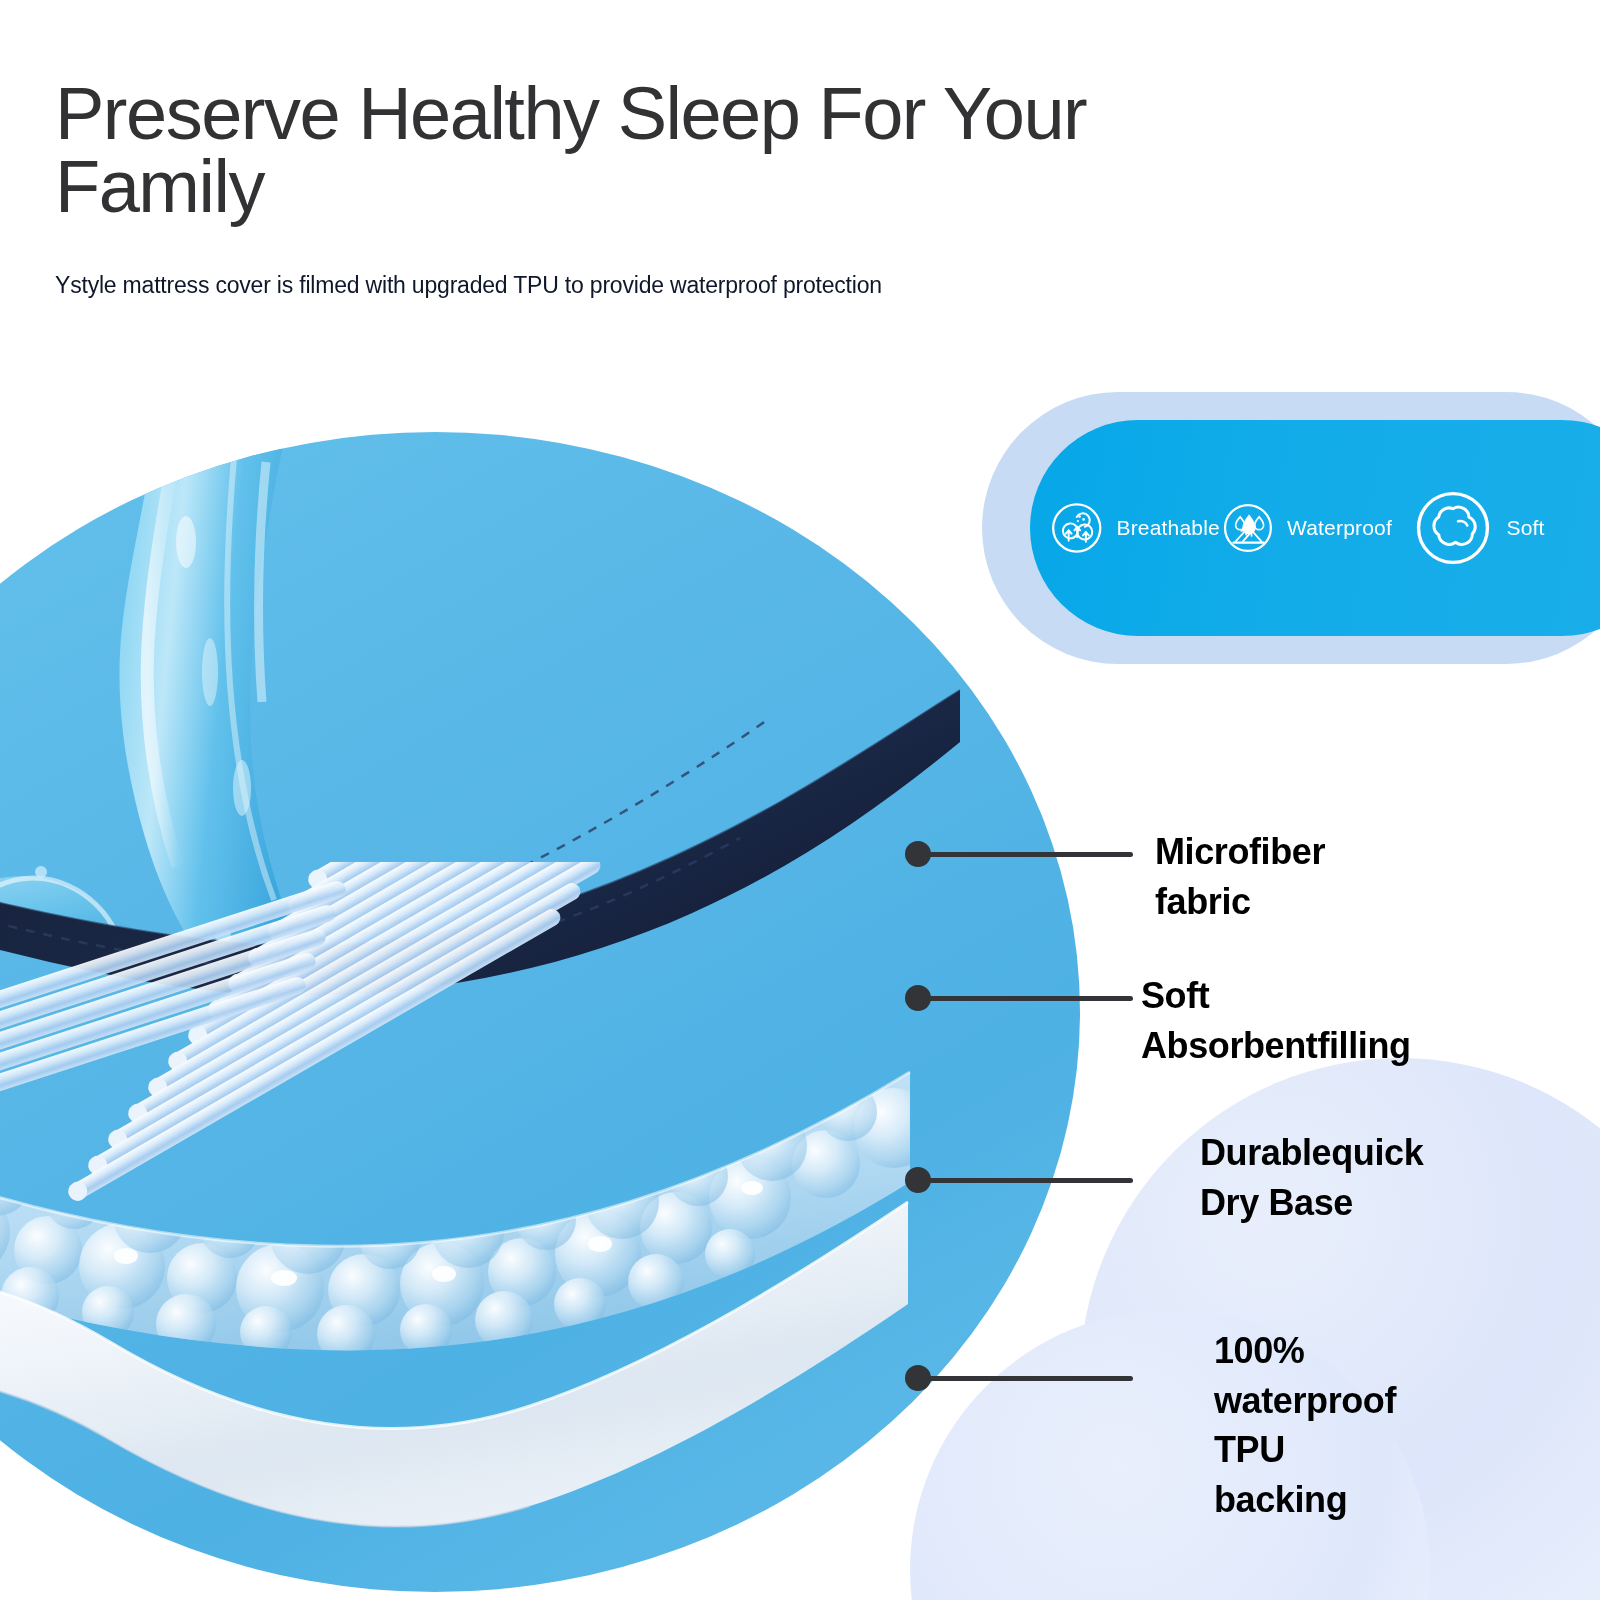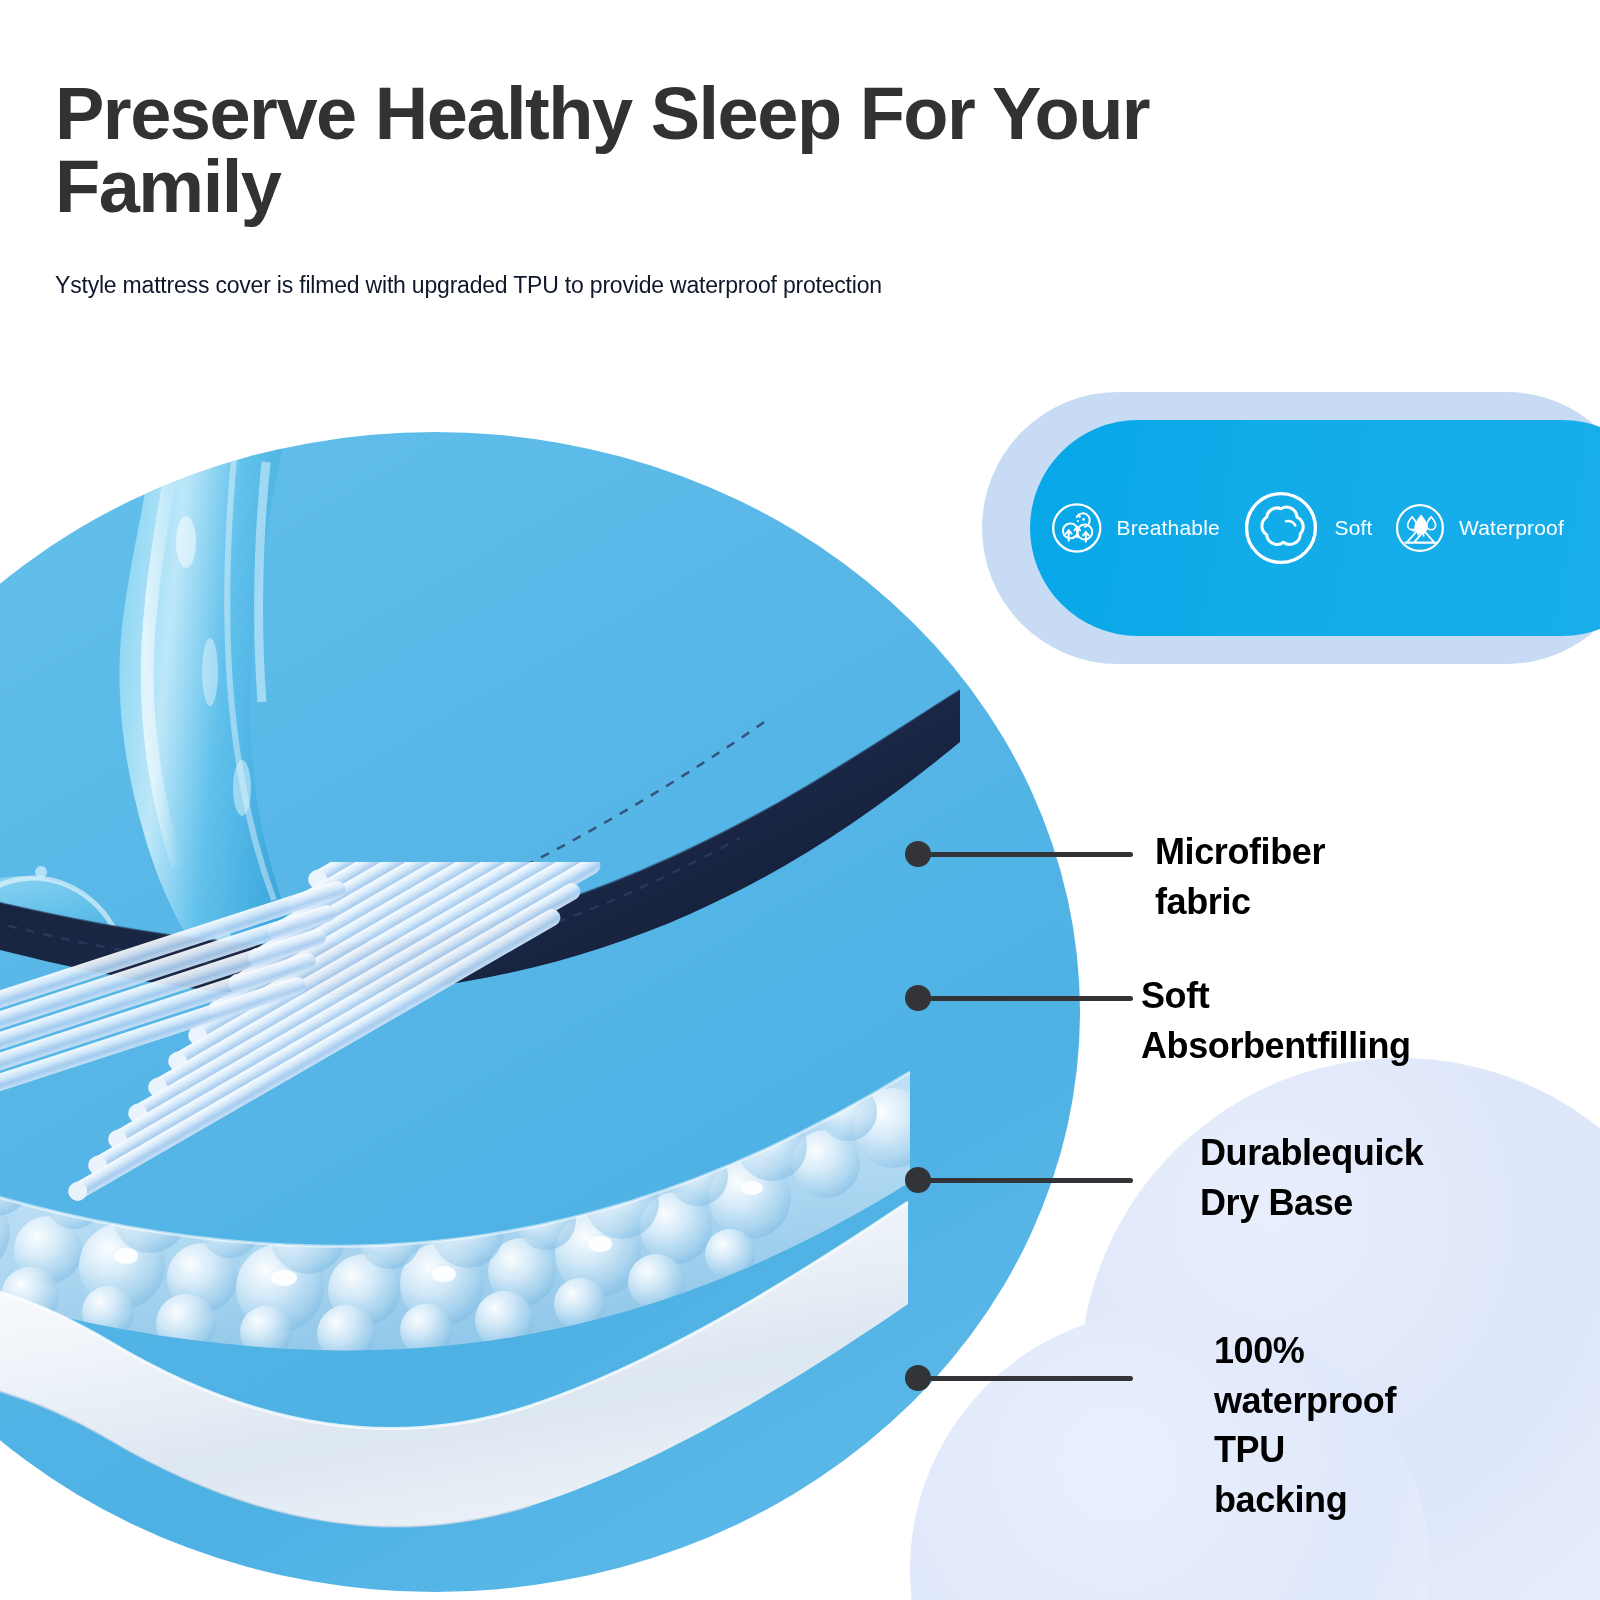--- a/index.html
+++ b/index.html
@@ -21,21 +21,21 @@
     background:radial-gradient(circle at 30% 25%, #e8eefb 0%, #dde6fa 45%, #eef3fd 100%);
   }
   #deco-b {
     right:170px; bottom:-230px; width:520px; height:520px;
     background:radial-gradient(circle at 40% 30%, #e9effc 0%, #dfe8fb 55%, #f2f6fe 100%);
   }
 
   
   #header { position:absolute; left:55px; top:78px; width:1200px; }
   #headline {
-    font-size:74px; line-height:0.98; font-weight:700;
+    font-size:74px; line-height:0.98; font-weight:400;
     letter-spacing:-1.5px; color:#323234;
     font-family:"Liberation Sans", sans-serif;
     max-width:1120px;
   }
   #subtitle {
     margin-top:46px; font-size:23px; line-height:1.42;
     color:#0f172a; font-weight:400; max-width:900px;
     letter-spacing:-0.2px;
   }
 
@@ -335,48 +335,48 @@
         <circle cx="55" cy="30" r="2.2" fill="#ffffff"></circle>
         <circle cx="62" cy="35" r="2.2" fill="#ffffff"></circle>
         <circle cx="52" cy="38" r="1.9" fill="#ffffff"></circle>
       </svg>
       <span class="badge-label">Breathable</span>
     </div>
 
     <div class="badge-item">
       <svg class="badge-icon" viewBox="0 0 100 100">
         <circle cx="50" cy="50" r="41" fill="none" stroke="#ffffff" stroke-width="4"></circle>
-        <path d="M50,27 a12.5,12.5 0 0,1 19,10 a12.5,12.5 0 0,1 4,20
-                 a12.5,12.5 0 0,1 -20,10 a12.5,12.5 0 0,1 -20,-9
-                 a12.5,12.5 0 0,1 0,-21 a12.5,12.5 0 0,1 17,-10 Z" fill="none" stroke="#ffffff" stroke-width="3.6" stroke-linejoin="round"></path>
-        <path d="M56,42 a9,9 0 0,1 11,5" fill="none" stroke="#ffffff" stroke-width="3" stroke-linecap="round"></path>
-      </svg>
-      <span class="badge-label">Soft</span>
-    </div>
-
-    <div class="badge-item">
-      <svg class="badge-icon" viewBox="0 0 100 100">
-        <circle cx="50" cy="50" r="41" fill="none" stroke="#ffffff" stroke-width="4"></circle>
         <path d="M52,26 C52,26 64,40 64,49 a12,12 0 0,1 -24,0 C40,40 52,26 52,26 Z" fill="#ffffff"></path>
         <path d="M36,30 C36,30 44,39 44,45 a8,8 0 0,1 -16,0 C28,39 36,30 36,30 Z" fill="none" stroke="#ffffff" stroke-width="3"></path>
         <path d="M70,30 C70,30 78,39 78,45 a8,8 0 0,1 -16,0 C62,39 70,30 70,30 Z" fill="none" stroke="#ffffff" stroke-width="3"></path>
         <g stroke="#ffffff" stroke-width="3.2" stroke-linecap="round" fill="none">
           <path d="M28,74 L46,54"></path>
             <path d="M46,54 l-8,1"></path>
             <path d="M46,54 l1,8"></path>
           <path d="M41,74 L56,57"></path>
             <path d="M56,57 l-7,0.5"></path>
             <path d="M56,57 l0.5,7"></path>
           <path d="M74,74 L60,58"></path>
         </g>
         <line x1="24" y1="76" x2="78" y2="76" stroke="#ffffff" stroke-width="4" stroke-linecap="round"></line>
       </svg>
       <span class="badge-label">Waterproof</span>
     </div>
 
+    <div class="badge-item">
+      <svg class="badge-icon" viewBox="0 0 100 100">
+        <circle cx="50" cy="50" r="41" fill="none" stroke="#ffffff" stroke-width="4"></circle>
+        <path d="M50,27 a12.5,12.5 0 0,1 19,10 a12.5,12.5 0 0,1 4,20
+                 a12.5,12.5 0 0,1 -20,10 a12.5,12.5 0 0,1 -20,-9
+                 a12.5,12.5 0 0,1 0,-21 a12.5,12.5 0 0,1 17,-10 Z" fill="none" stroke="#ffffff" stroke-width="3.6" stroke-linejoin="round"></path>
+        <path d="M56,42 a9,9 0 0,1 11,5" fill="none" stroke="#ffffff" stroke-width="3" stroke-linecap="round"></path>
+      </svg>
+      <span class="badge-label">Soft</span>
+    </div>
+
   </div>
 
   <div class="callout" style="left:905px; top:854px;">
     <span class="callout-dot"></span>
     <span class="callout-line" style="width:212px;"></span>
     <span class="callout-text one-line" style="left:250px;">Microfiber fabric</span>
   </div>
 
   <div class="callout" style="left:905px; top:998px;">
     <span class="callout-dot"></span>

